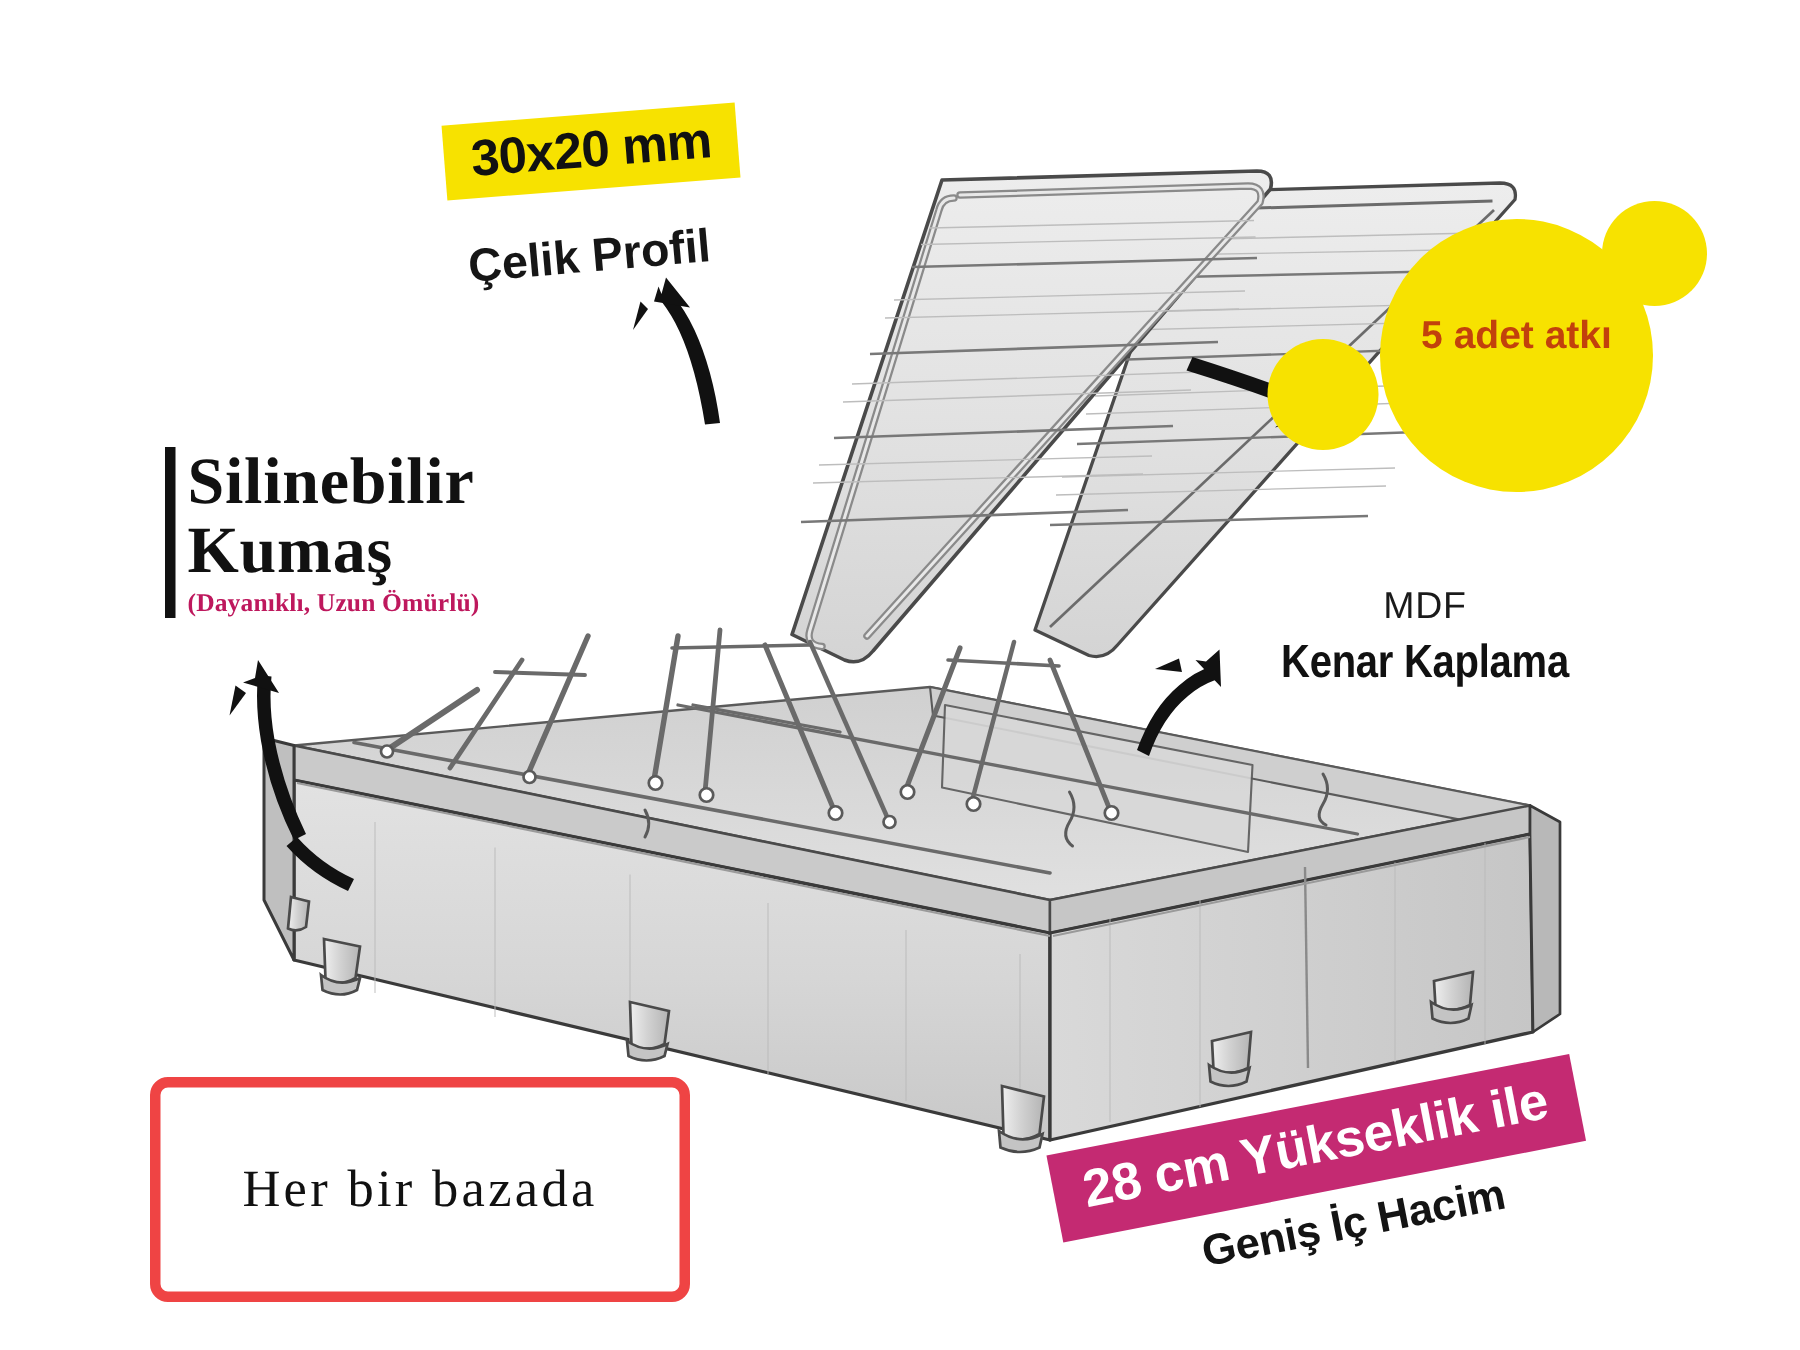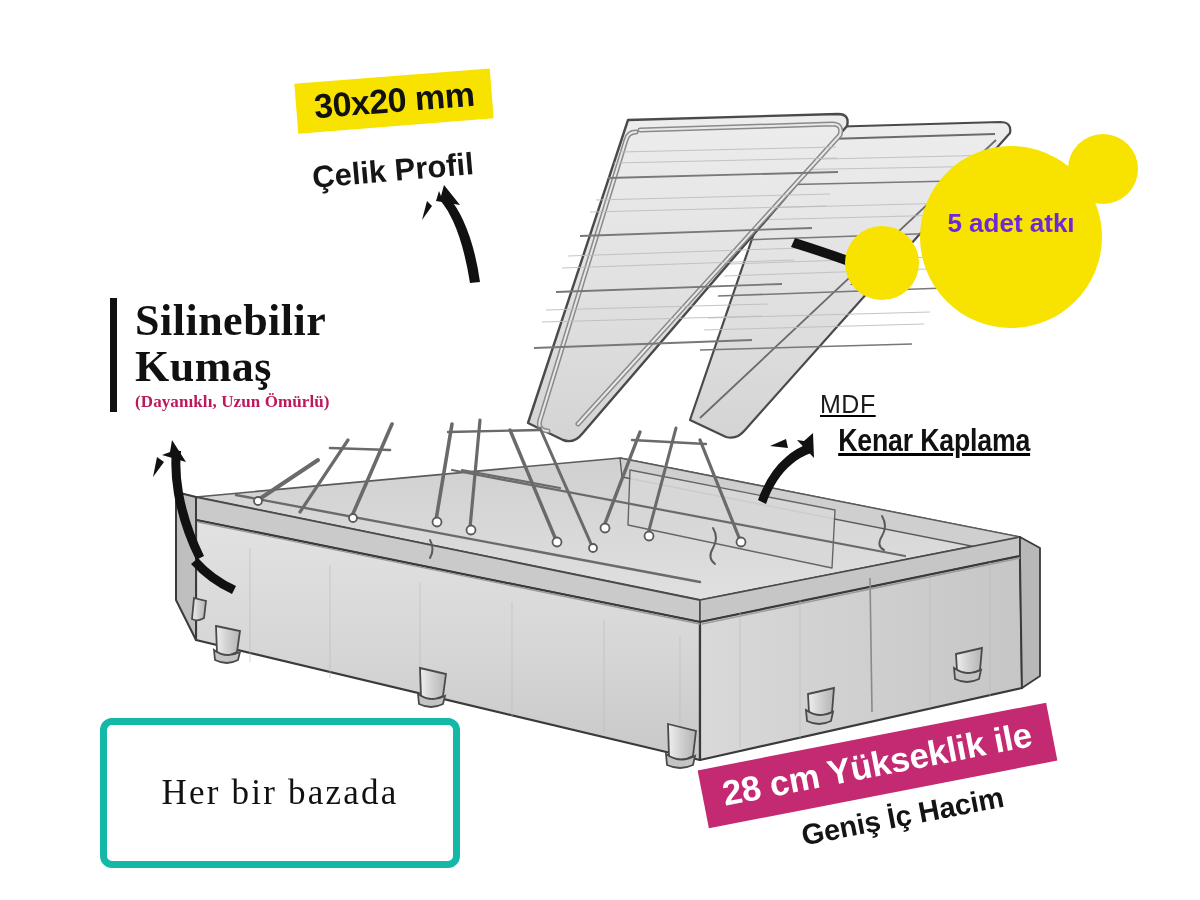--- a/index.html
+++ b/index.html
@@ -52,29 +52,29 @@
   .circle {
     position: absolute;
     border-radius: 50%;
     background: var(--yellow, #F7E200);
   }
   .circle-text {
     position: absolute;
     text-align: center;
     font-size: 26px;
     font-weight: bold;
-    color: #6d28d9;
+    color: #c2410c;
     line-height: 1.22;
     white-space: nowrap;
   }
 
   
   .fabric-callout {
     position: absolute;
-    padding-left: 18px;
+    padding-left: 8px;
     border-left: 7px solid #111;
   }
   .fabric-callout .line1,
   .fabric-callout .line2 {
     font-family: "Liberation Serif", serif;
     font-size: 44px;
     font-weight: bold;
     color: #111;
     line-height: 1.04;
     letter-spacing: 0.5px;
@@ -84,43 +84,42 @@
     font-size: 17px;
     font-weight: bold;
     color: #be185d;
     margin-top: 2px;
     letter-spacing: 0.1px;
   }
 
   
   .mdf-callout {
     position: absolute;
-    text-align: left;
-    text-decoration: underline;
+    text-align: center;
   }
   .mdf-callout .mdf-top {
     font-size: 25px;
     font-weight: normal;
     color: #1a1a1a;
     letter-spacing: 0.5px;
   }
   .mdf-callout .mdf-main {
     font-size: 31px;
     font-weight: bold;
     color: #111;
     margin-top: 4px;
     transform: scaleX(0.86);
     transform-origin: center;
     letter-spacing: -0.2px;
   }
 
   
   .feet-box {
     position: absolute;
-    border: 7px solid #14b8a6;
+    border: 7px solid #ef4444;
     border-radius: 12px;
     background: #fff;
     display: flex;
     flex-direction: column;
     align-items: center;
     justify-content: center;
     text-align: center;
   }
   .feet-box .fb-line {
     font-family: "Liberation Serif", serif;

